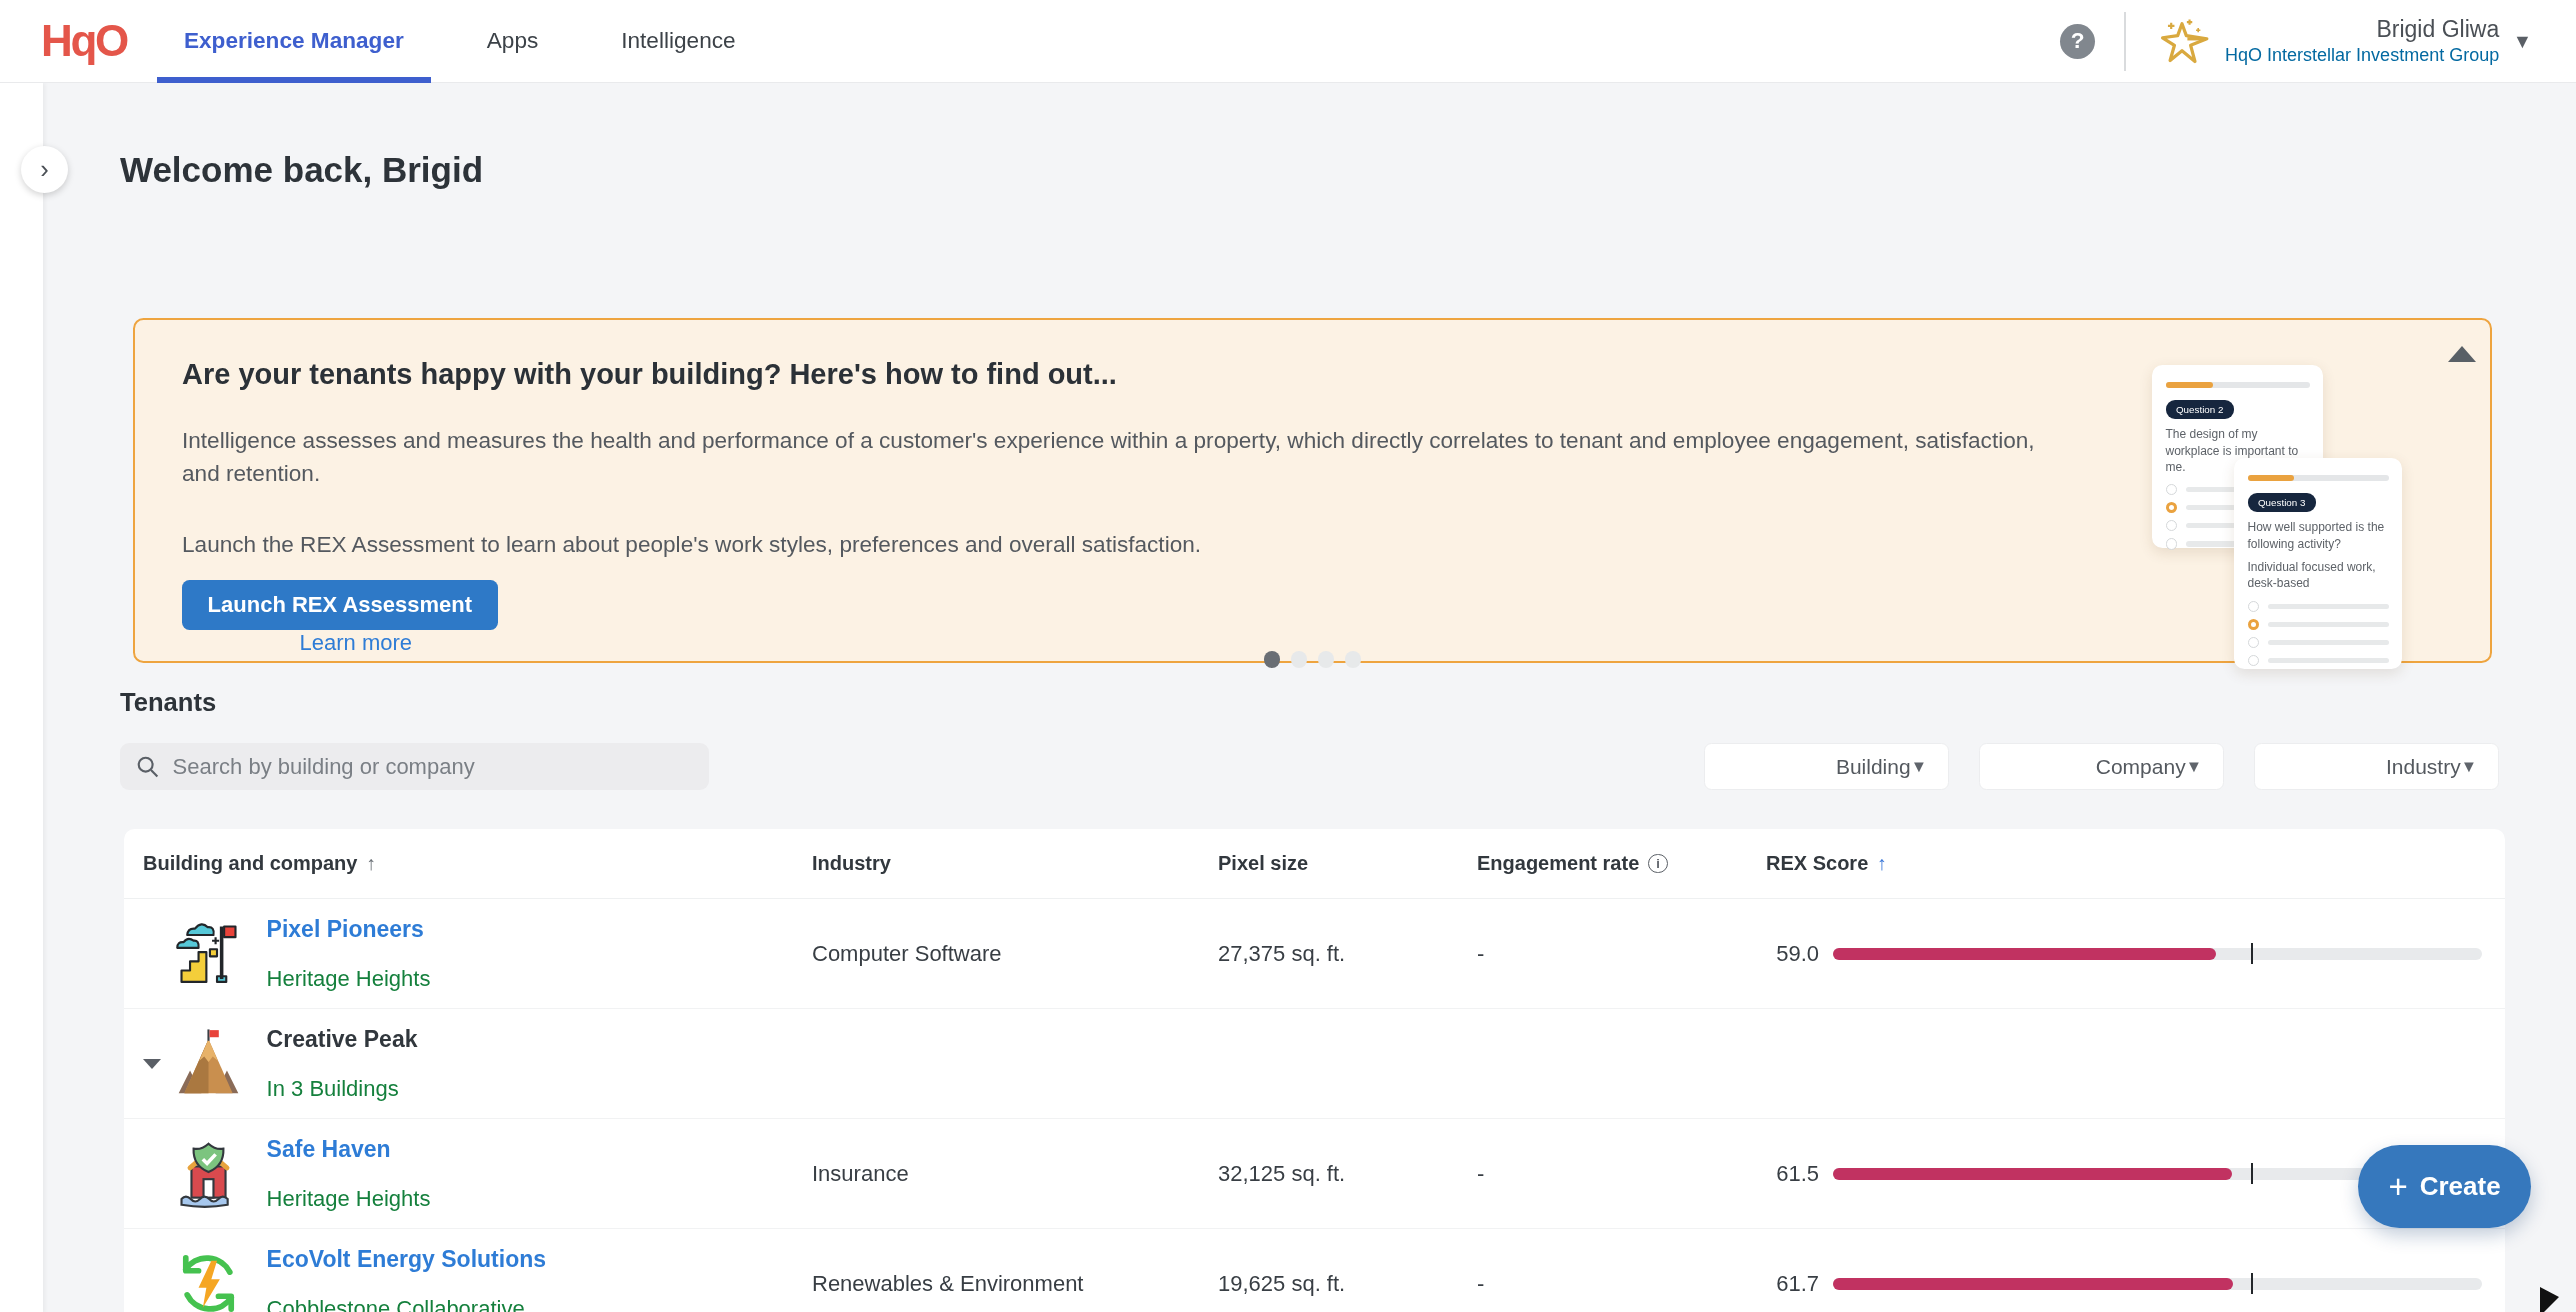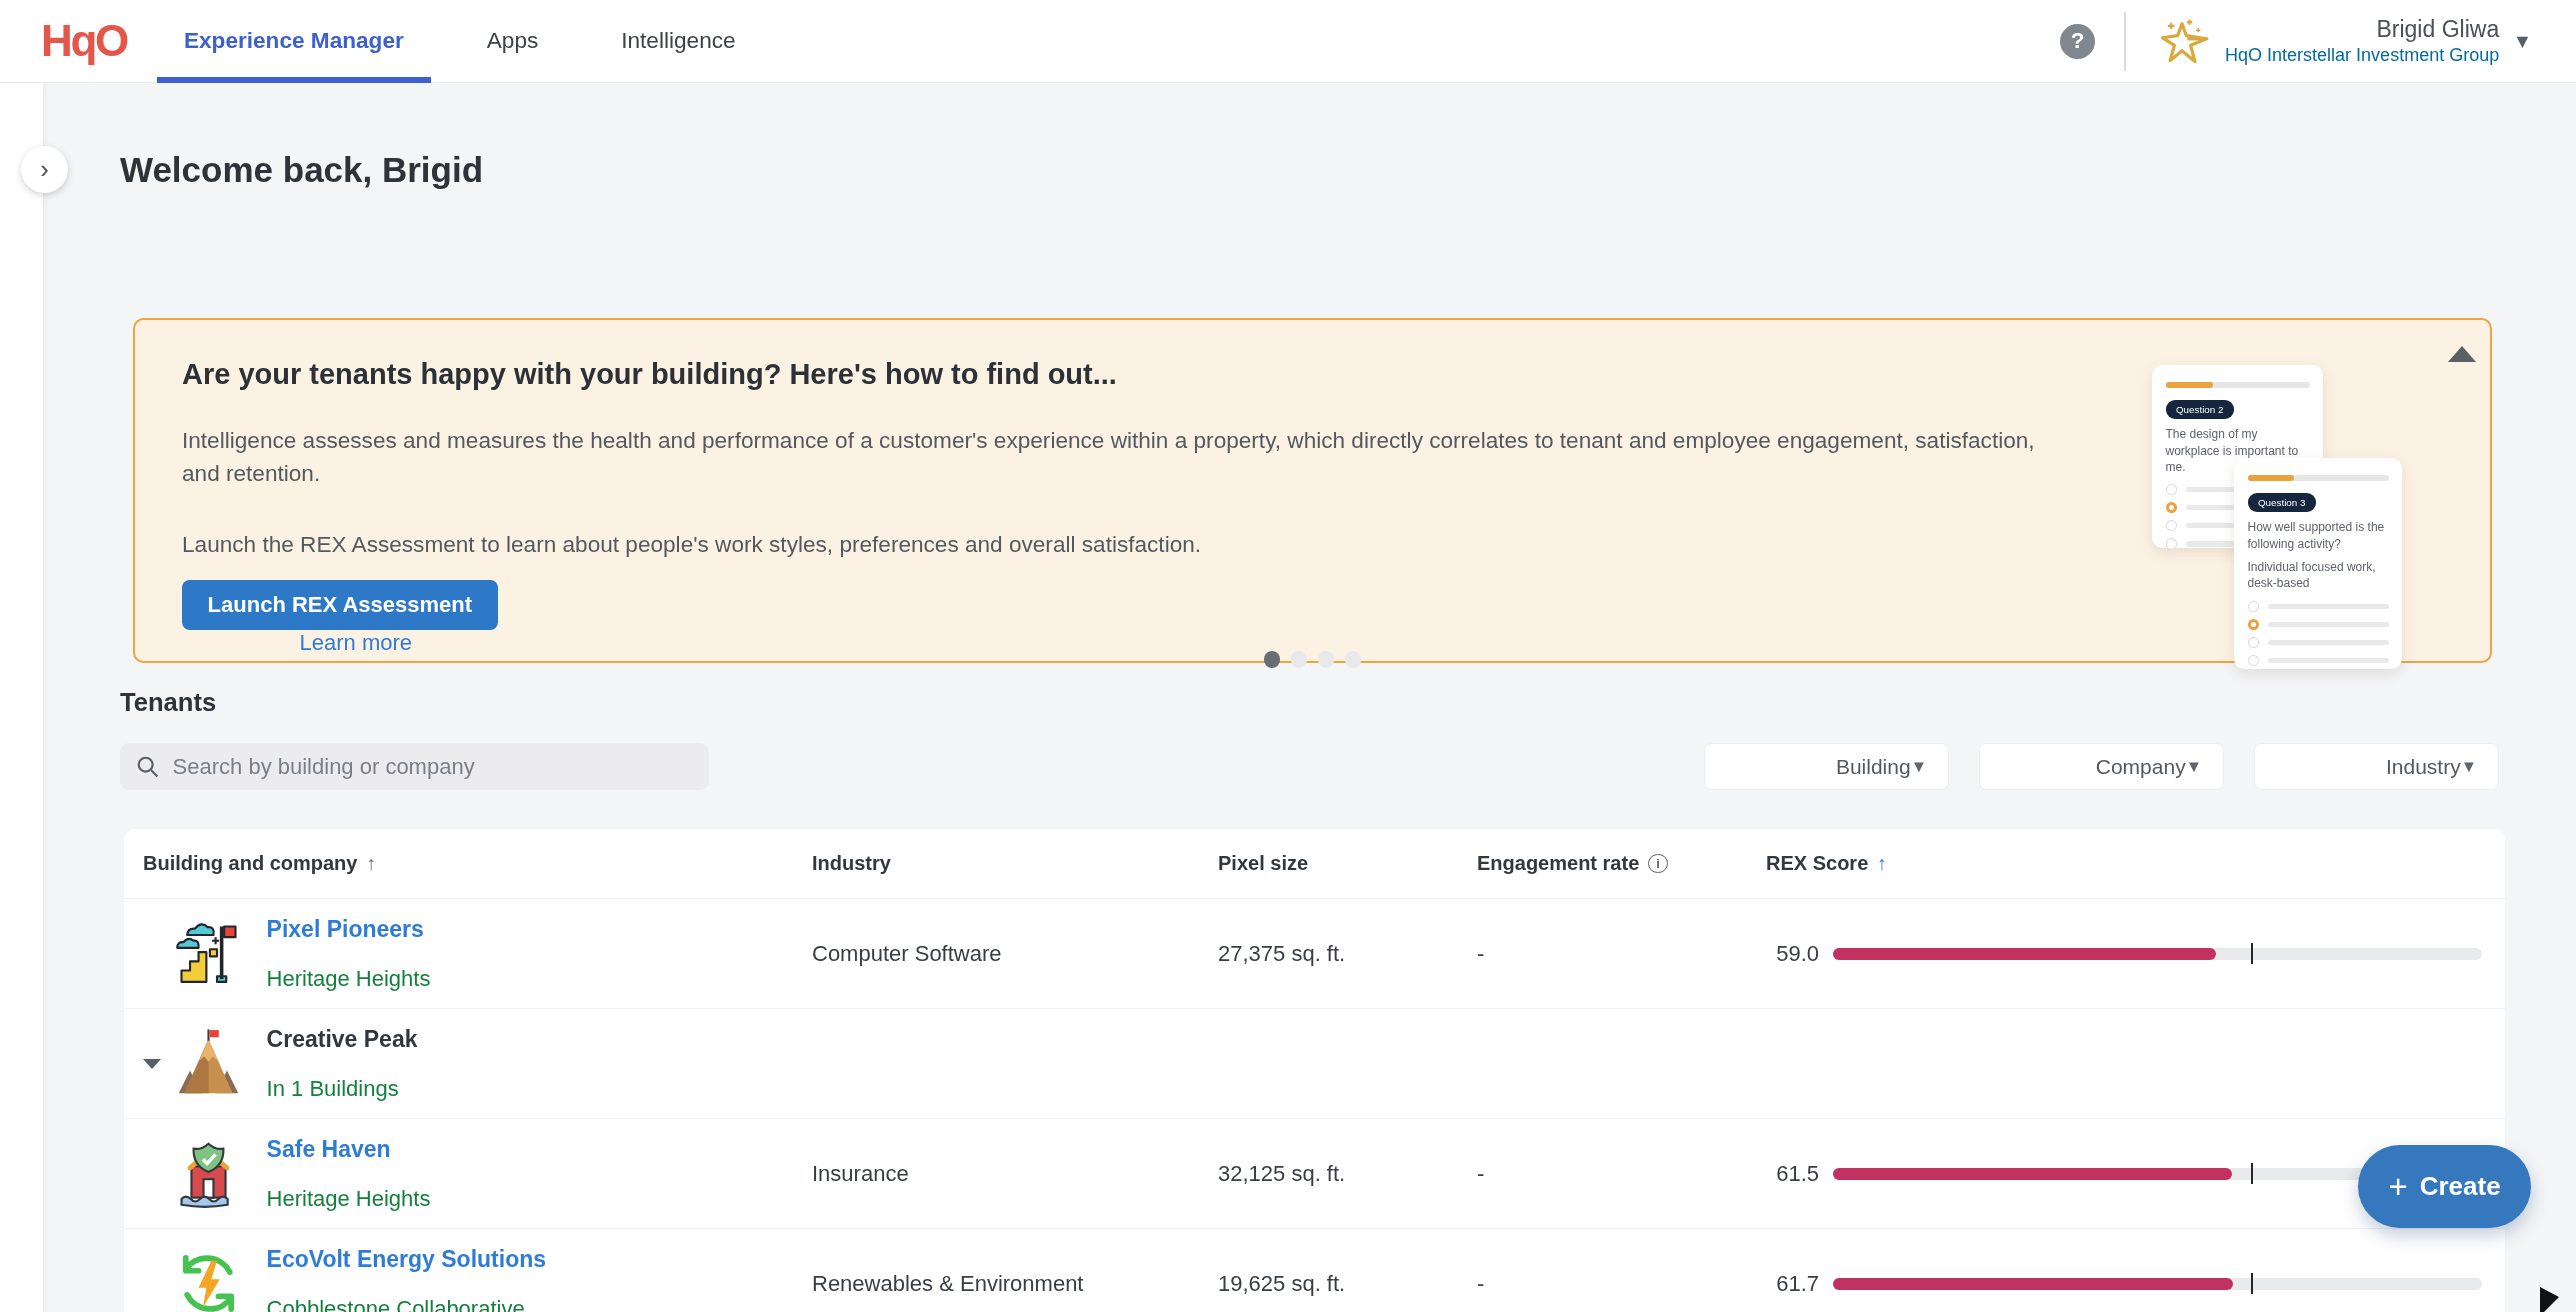--- a/index.html
+++ b/index.html
@@ -313,21 +313,21 @@
     <path d="M24 60 L40 92 L8 92 Z" fill="#8a6b57"></path>
     <path d="M76 60 L92 92 L60 92 Z" fill="#8a6b57"></path>
     <path d="M50 16 L84 92 L16 92 Z" fill="#c98f4e"></path>
     <path d="M50 16 L50 92 L16 92 Z" fill="#aa7840"></path>
     <path d="M50 16 L63 46 L56 40 L50 48 L44 40 L37 46 Z" fill="#e7b269"></path>
     <rect x="48.5" y="2" width="3" height="16" fill="#3a3f45"></rect>
     <rect x="51.5" y="3" width="13" height="10" fill="#e8433a"></rect>
   </svg></span>
       <span class="co-text">
         <div class="co-name">Creative Peak</div>
-        <div class="co-loc">In 1 Buildings</div>
+        <div class="co-loc">In 3 Buildings</div>
       </span>
     </div>
     <div class="cell"></div>
     <div class="cell"></div>
     <div class="cell"></div>
     <div class="cell-rex" style="visibility: hidden;">
       <span class="rex-num"></span>
       <span class="rex-bar">
         
         

